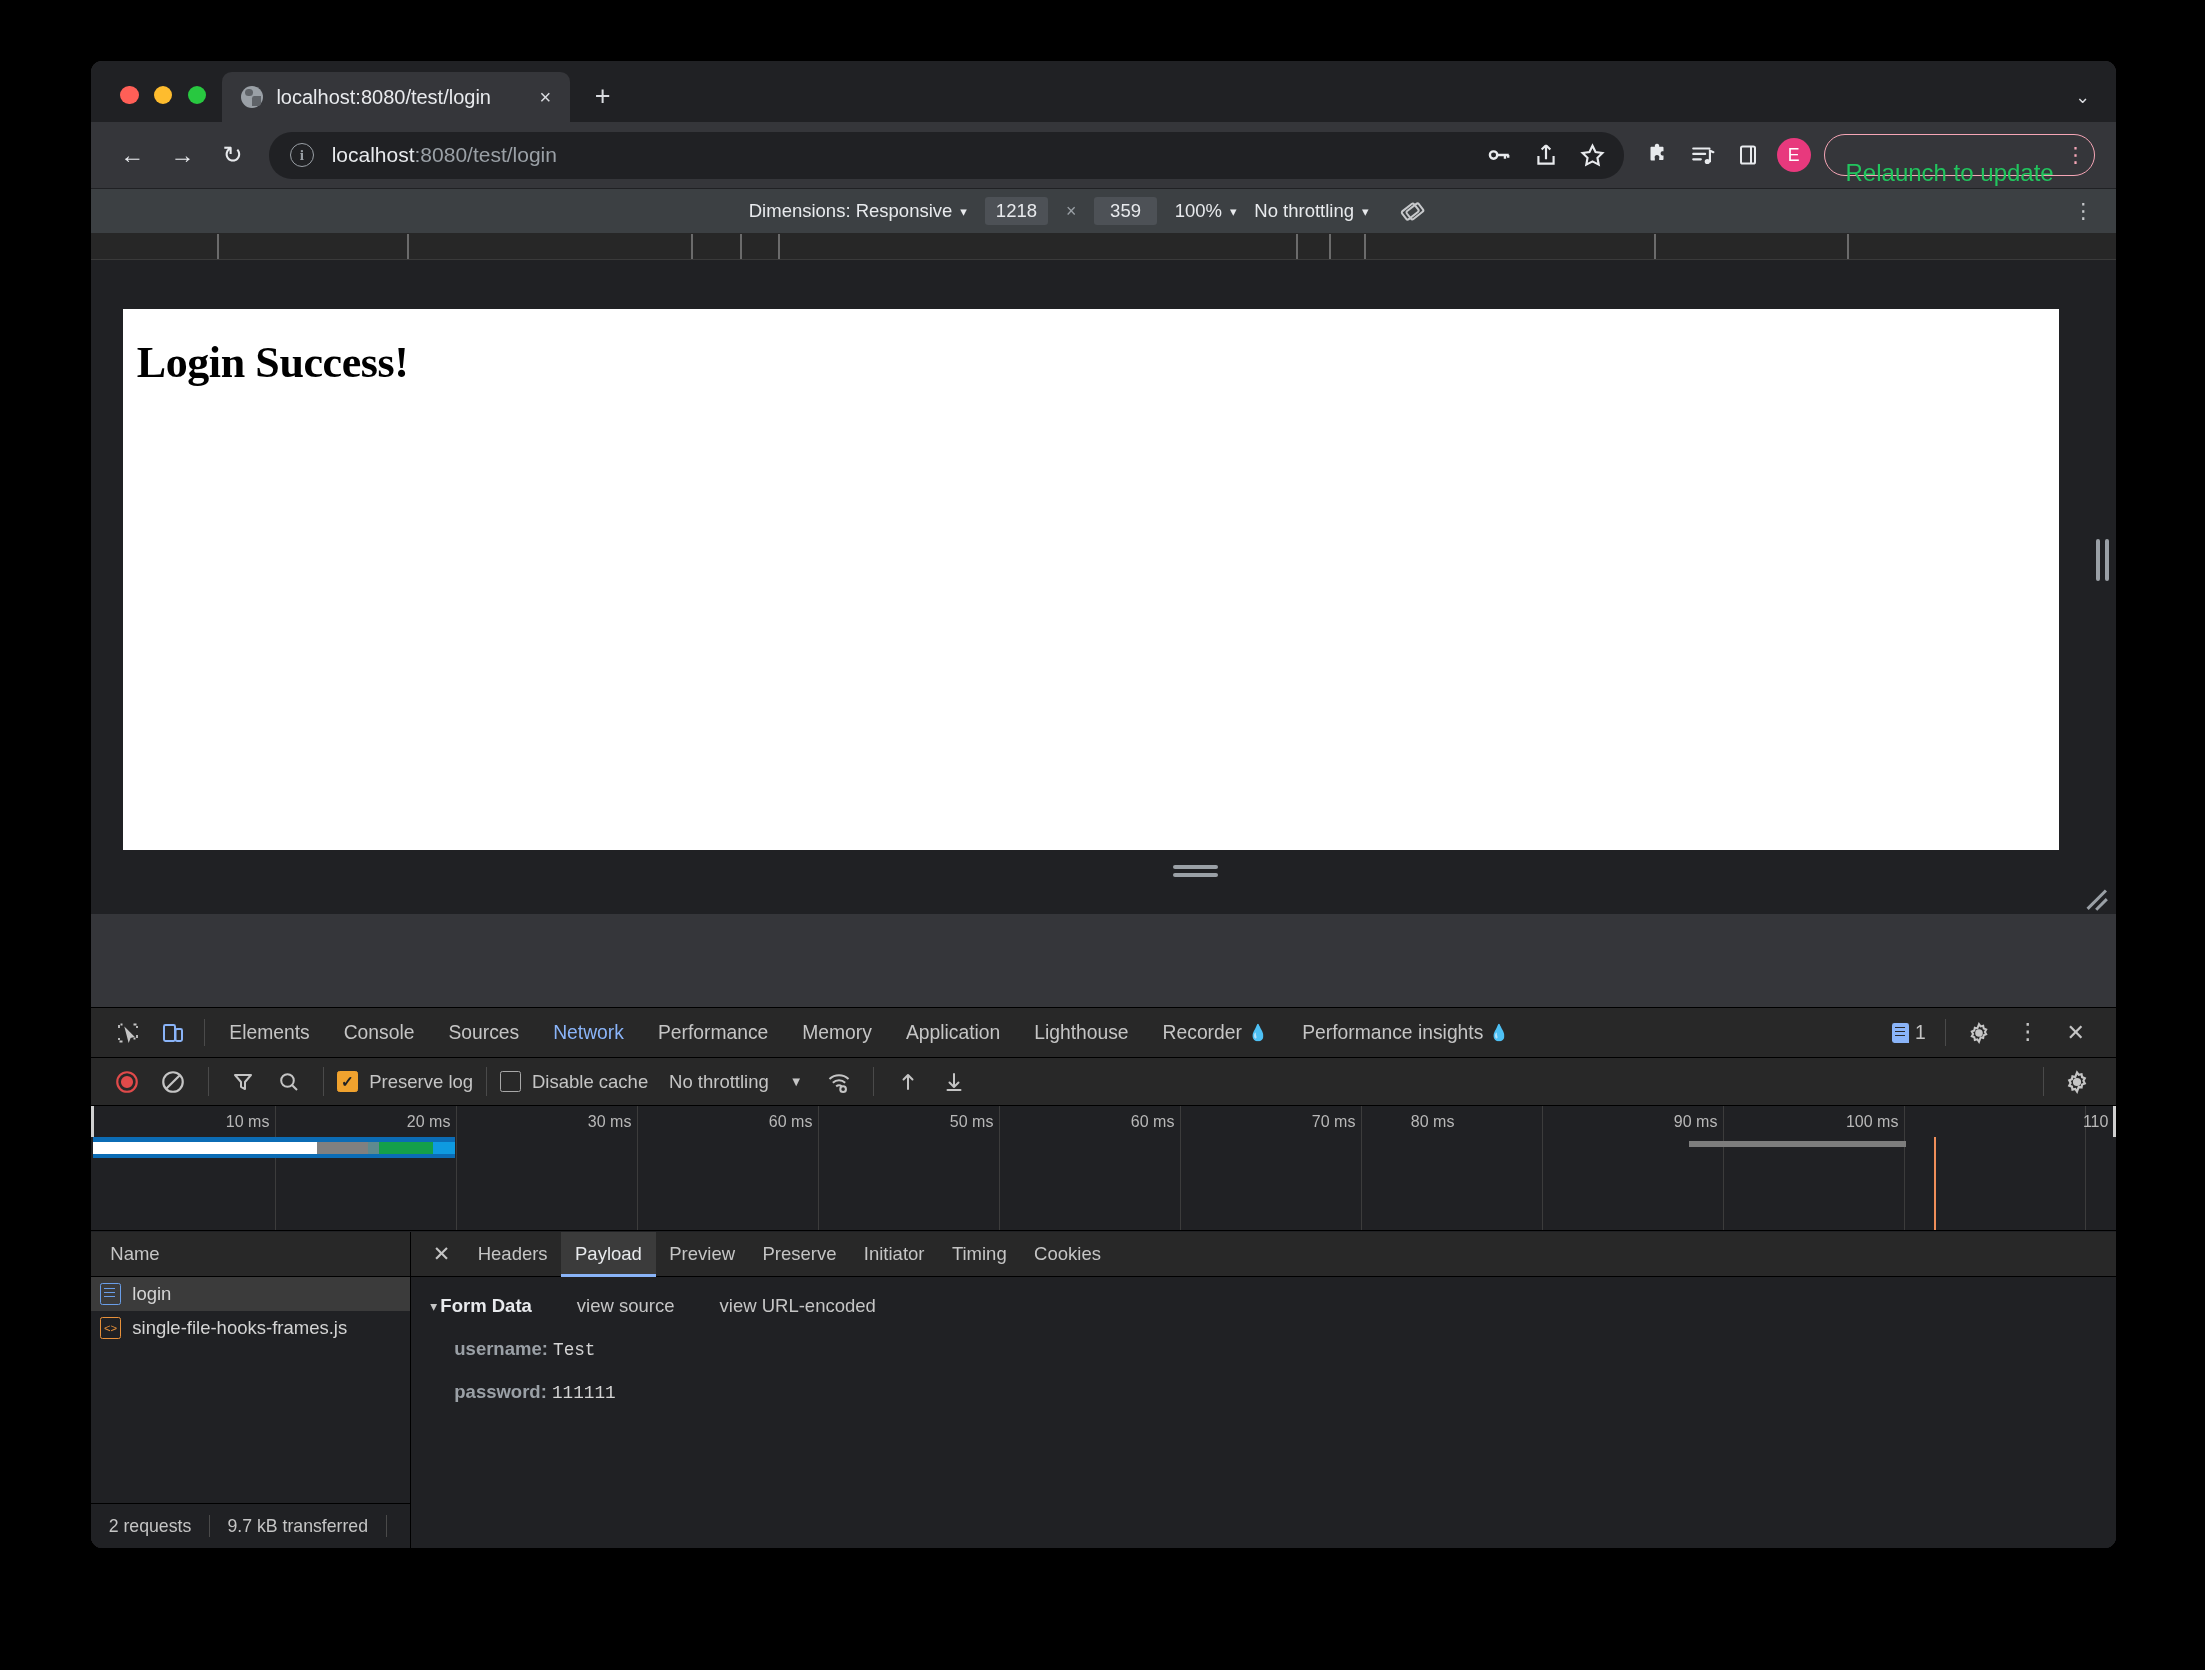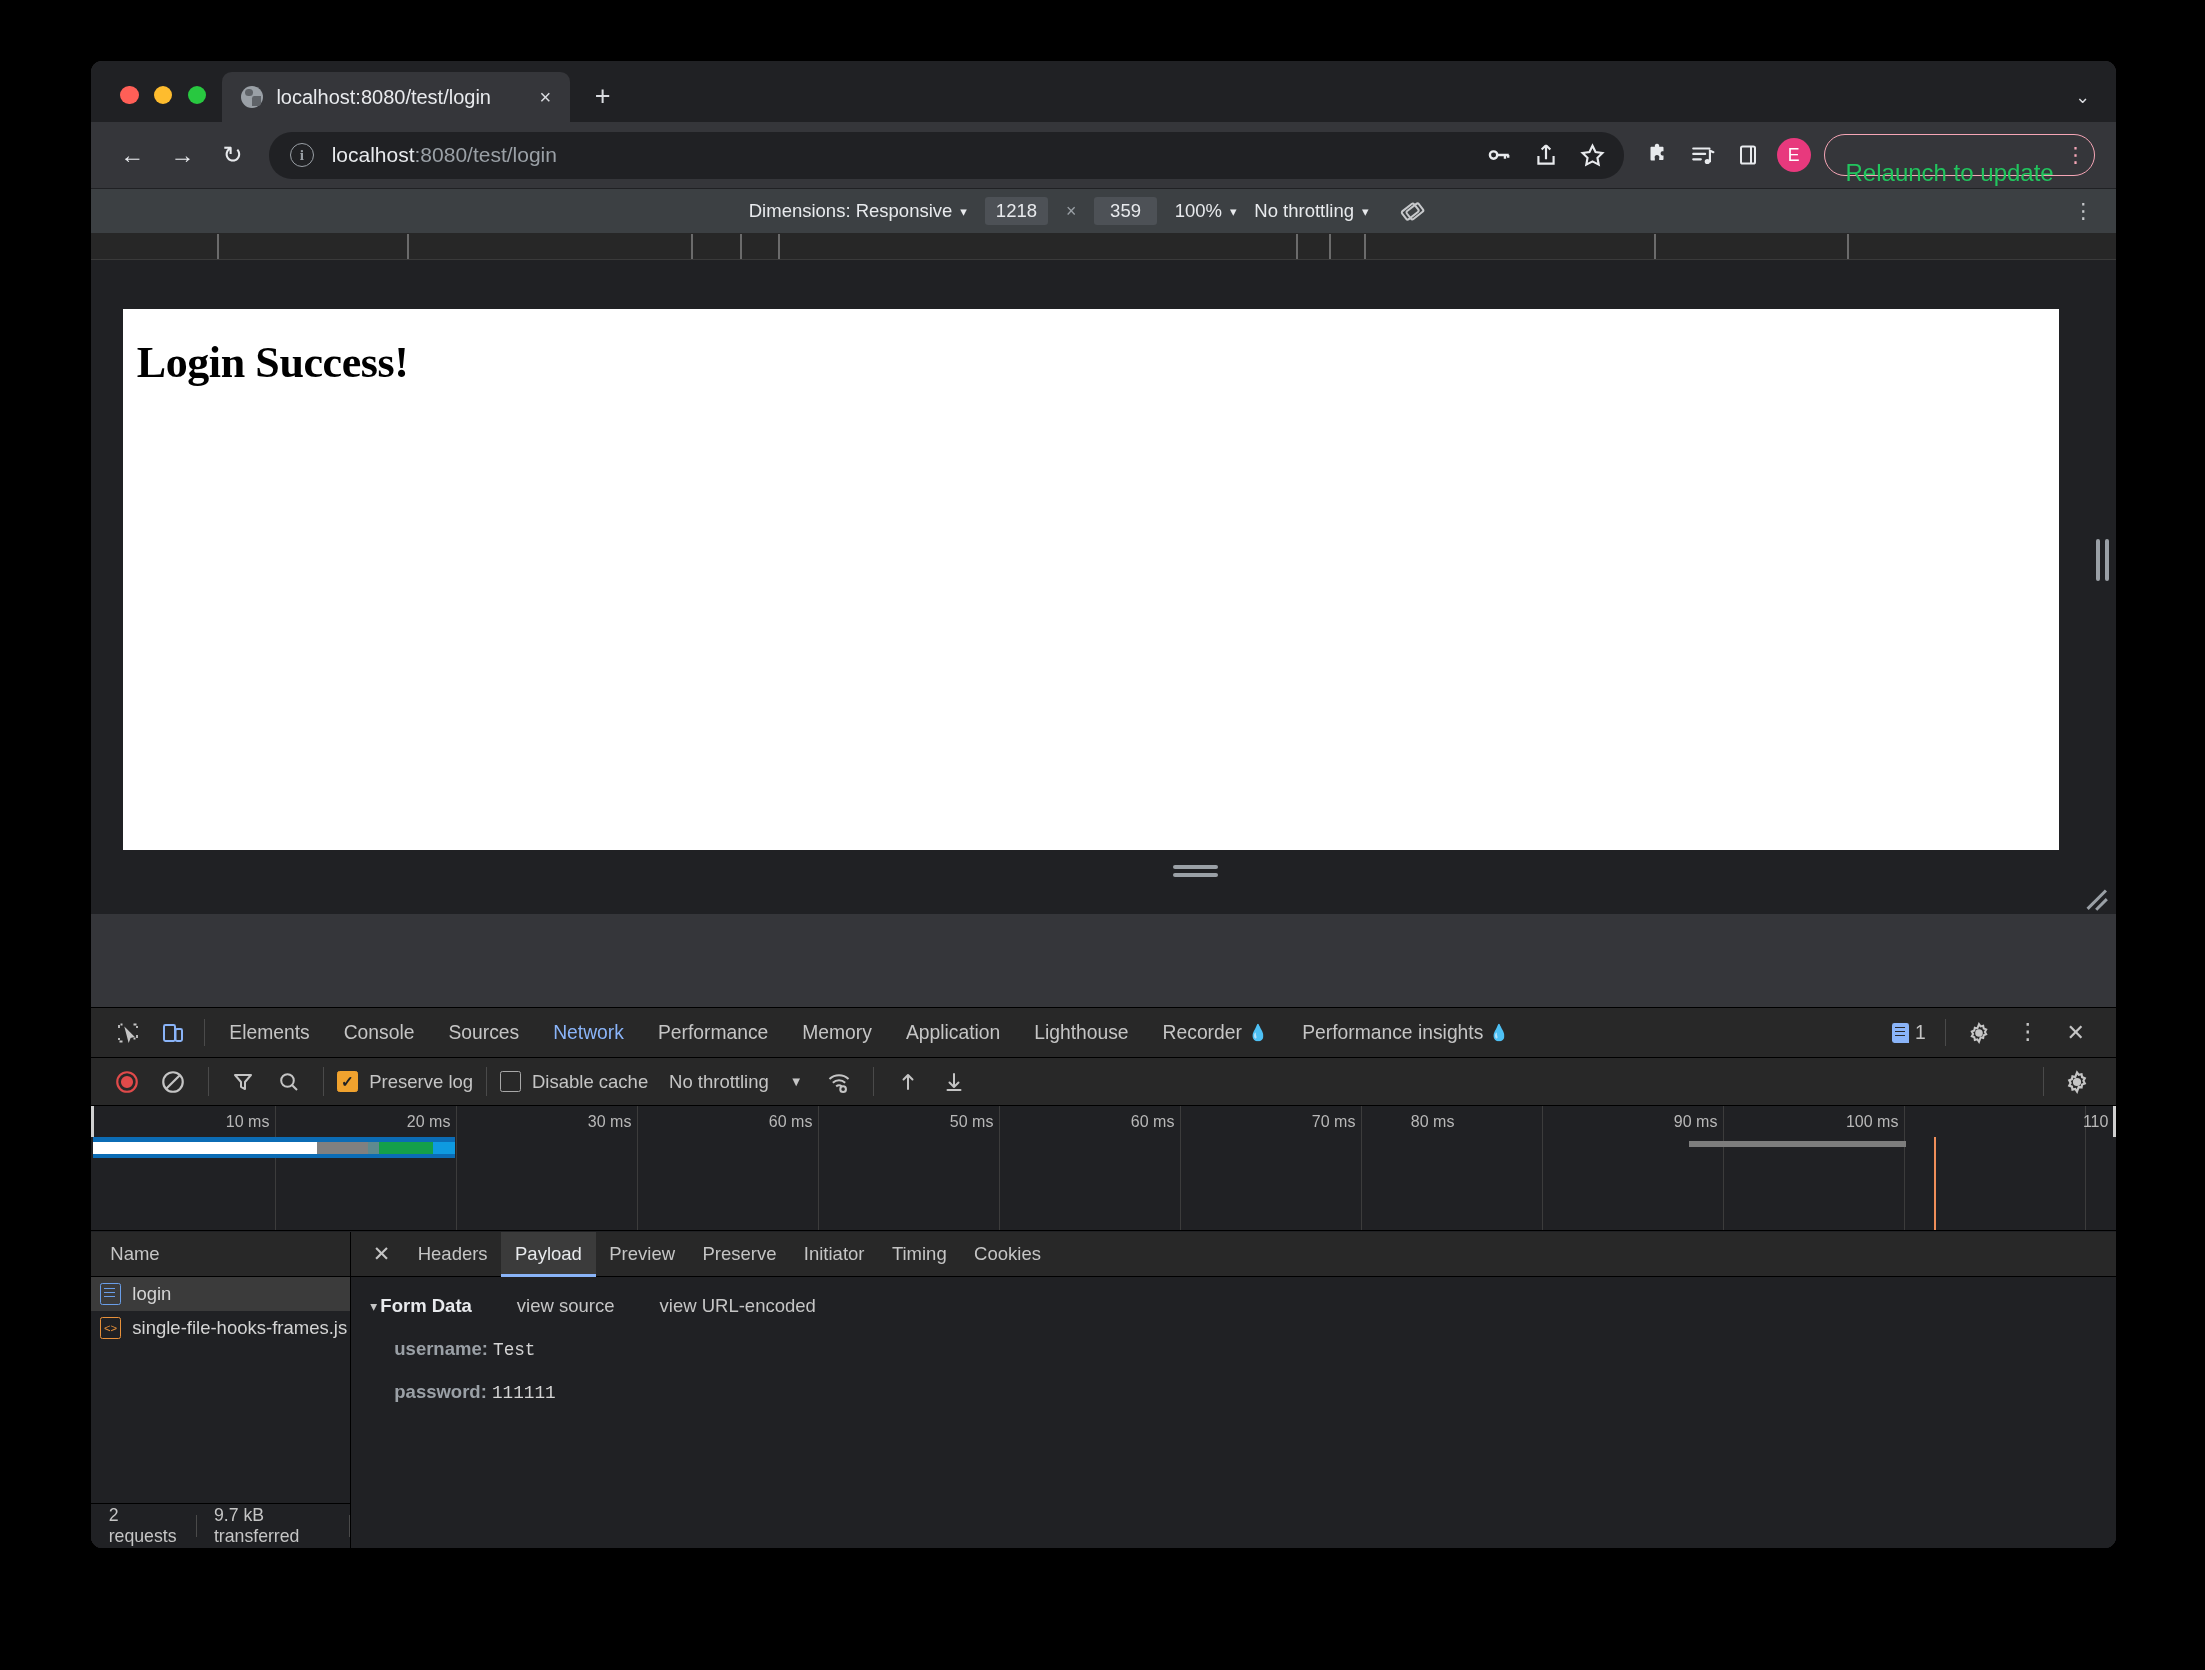--- a/index.html
+++ b/index.html
@@ -384,21 +384,21 @@
     width: 2.4px; bottom: 0; background: #ef8e5a;
   }
 
   
   #net-body {
     position: absolute;
     left: 0; right: 0; top: 224px; bottom: 0;
     display: flex;
   }
   #req-list {
-    width: 260px; flex: none;
+    width: 320px; flex: none;
     background: #202124;
     border-right: 0.8px solid #000;
     display: flex; flex-direction: column;
   }
   #req-list-header {
     height: 45px; flex: none;
     background: #282828;
     border-bottom: 0.8px solid #000;
     display: flex; align-items: center;
     padding-left: 19.3px;

